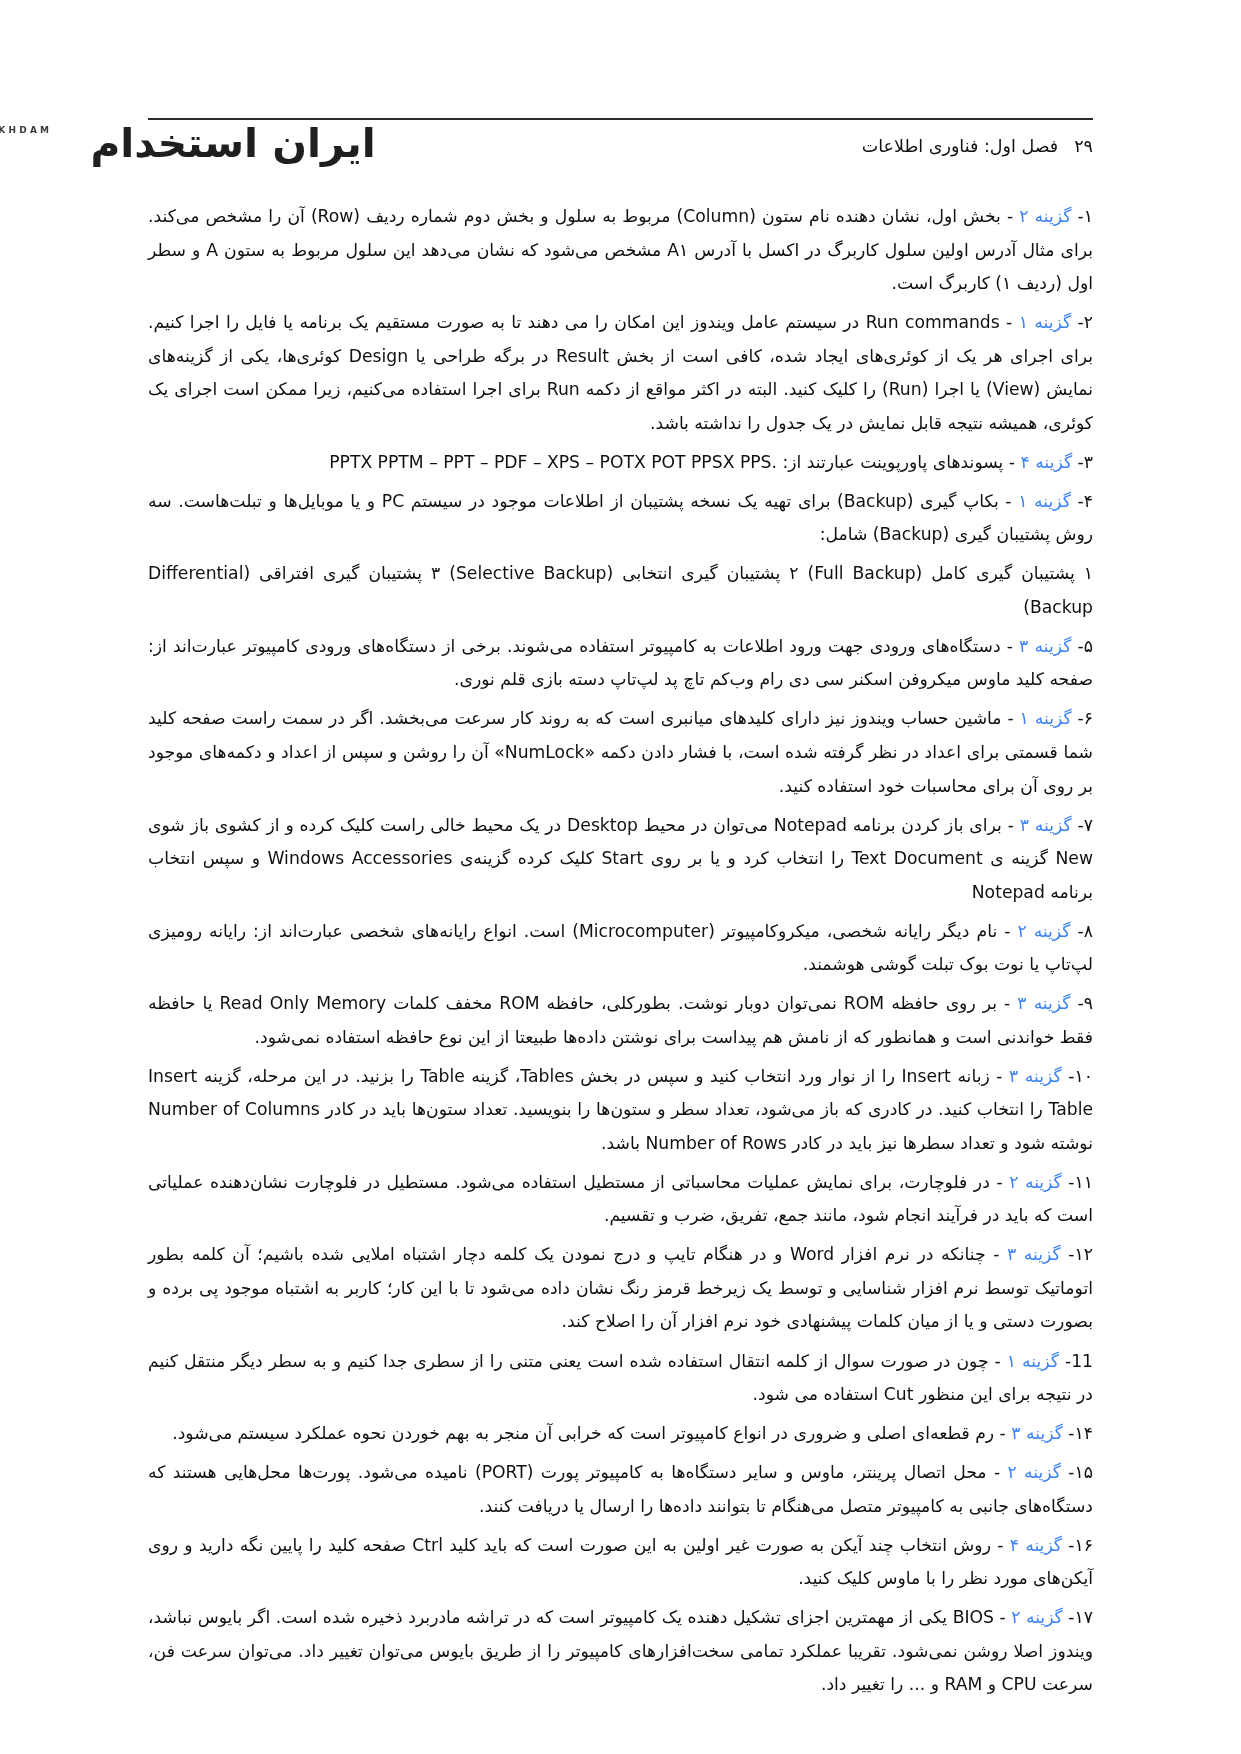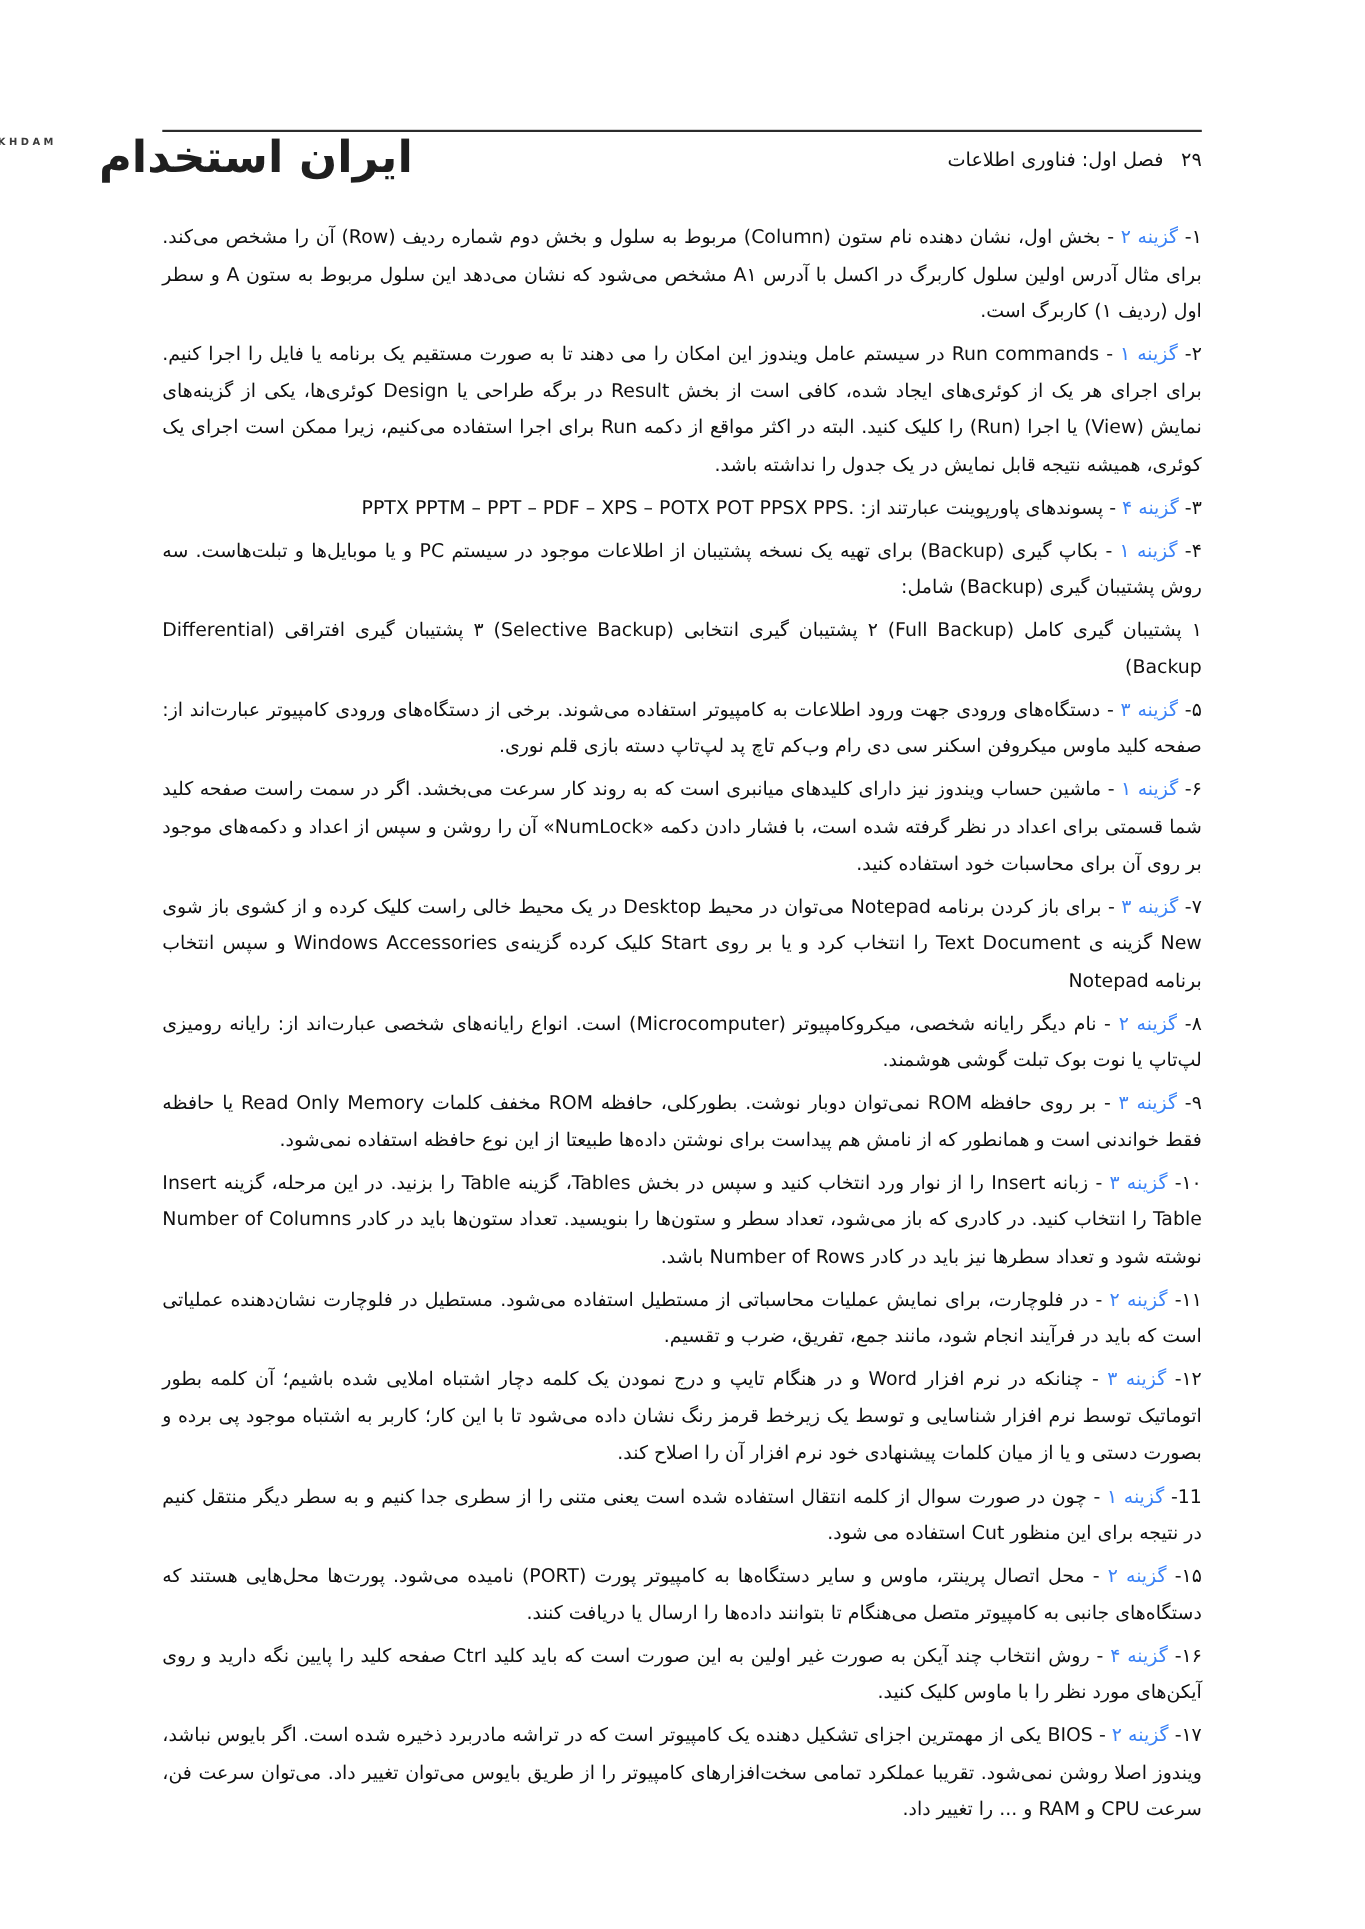--- a/index.html
+++ b/index.html
@@ -177,18 +177,19 @@
       <div class="answer sub">۱  پشتیبان گیری کامل (Full Backup)  ۲  پشتیبان گیری انتخابی (Selective Backup)  ۳  پشتیبان گیری افتراقی (Differential Backup)</div>
       <div class="answer"><span class="num">۵-</span> <span class="opt">گزینه ۳</span><span class="dash"> - </span><span>دستگاه‌های ورودی جهت ورود اطلاعات به کامپیوتر استفاده می‌شوند. برخی از دستگاه‌های ورودی کامپیوتر عبارت‌اند از: صفحه کلید  ماوس  میکروفن  اسکنر  سی دی رام  وب‌کم  تاچ پد لپ‌تاپ  دسته بازی  قلم نوری.</span></div>
       <div class="answer"><span class="num">۶-</span> <span class="opt">گزینه ۱</span><span class="dash"> - </span><span>ماشین حساب ویندوز نیز دارای کلیدهای میانبری است که به روند کار سرعت می‌بخشد. اگر در سمت راست صفحه کلید شما قسمتی برای اعداد در نظر گرفته شده است، با فشار دادن دکمه «NumLock» آن را روشن و سپس از اعداد و دکمه‌های موجود بر روی آن برای محاسبات خود استفاده کنید.</span></div>
       <div class="answer"><span class="num">۷-</span> <span class="opt">گزینه ۳</span><span class="dash"> - </span><span>برای باز کردن برنامه Notepad می‌توان در محیط Desktop در یک محیط خالی راست کلیک کرده و از کشوی باز شوی New گزینه ی Text Document را انتخاب کرد و یا بر روی Start کلیک کرده گزینه‌ی Windows Accessories و سپس انتخاب برنامه Notepad</span></div>
       <div class="answer"><span class="num">۸-</span> <span class="opt">گزینه ۲</span><span class="dash"> - </span><span>نام دیگر رایانه شخصی، میکروکامپیوتر (Microcomputer) است. انواع رایانه‌های شخصی عبارت‌اند از: رایانه رومیزی  لپ‌تاپ یا نوت بوک  تبلت  گوشی هوشمند.</span></div>
       <div class="answer"><span class="num">۹-</span> <span class="opt">گزینه ۳</span><span class="dash"> - </span><span>بر روی حافظه ROM نمی‌توان دوبار نوشت. بطورکلی، حافظه ROM مخفف کلمات Read Only Memory یا حافظه فقط خواندنی است و همانطور که از نامش هم پیداست برای نوشتن داده‌ها طبیعتا از این نوع حافظه استفاده نمی‌شود.</span></div>
       <div class="answer"><span class="num">۱۰-</span> <span class="opt">گزینه ۳</span><span class="dash"> - </span><span>زبانه Insert را از نوار ورد انتخاب کنید و سپس در بخش Tables، گزینه Table را بزنید. در این مرحله، گزینه Insert Table را انتخاب کنید. در کادری که باز می‌شود، تعداد سطر و ستون‌ها را بنویسید. تعداد ستون‌ها باید در کادر Number of Columns نوشته شود و تعداد سطرها نیز باید در کادر Number of Rows باشد.</span></div>
       <div class="answer"><span class="num">۱۱-</span> <span class="opt">گزینه ۲</span><span class="dash"> - </span><span>در فلوچارت، برای نمایش عملیات محاسباتی از مستطیل استفاده می‌شود. مستطیل در فلوچارت نشان‌دهنده عملیاتی است که باید در فرآیند انجام شود، مانند جمع، تفریق، ضرب و تقسیم.</span></div>
       <div class="answer"><span class="num">۱۲-</span> <span class="opt">گزینه ۳</span><span class="dash"> - </span><span>چنانکه در نرم افزار Word و در هنگام تایپ و درج نمودن یک کلمه دچار اشتباه املایی شده باشیم؛ آن کلمه بطور اتوماتیک توسط نرم افزار شناسایی و توسط یک زیرخط قرمز رنگ نشان داده می‌شود تا با این کار؛ کاربر به اشتباه موجود پی برده و بصورت دستی و یا از میان کلمات پیشنهادی خود نرم افزار آن را اصلاح کند.</span></div>
       <div class="answer"><span class="num">11-</span> <span class="opt">گزینه ۱</span><span class="dash"> - </span><span>چون در صورت سوال از کلمه انتقال استفاده شده است یعنی متنی را از سطری جدا کنیم و به سطر دیگر منتقل کنیم در نتیجه برای این منظور Cut استفاده می شود.</span></div>
+      <div class="answer"><span class="num">۱۴-</span> <span class="opt">گزینه ۳</span><span class="dash"> - </span><span>رم قطعه‌ای اصلی و ضروری در انواع کامپیوتر است که خرابی آن منجر به بهم خوردن نحوه عملکرد سیستم می‌شود.</span></div>
       <div class="answer"><span class="num">۱۵-</span> <span class="opt">گزینه ۲</span><span class="dash"> - </span><span>محل اتصال پرینتر، ماوس و سایر دستگاه‌ها به کامپیوتر پورت (PORT) نامیده می‌شود. پورت‌ها محل‌هایی هستند که دستگاه‌های جانبی به کامپیوتر متصل می‌هنگام تا بتوانند داده‌ها را ارسال یا دریافت کنند.</span></div>
       <div class="answer"><span class="num">۱۶-</span> <span class="opt">گزینه ۴</span><span class="dash"> - </span><span>روش انتخاب چند آیکن به صورت غیر اولین به این صورت است که باید کلید Ctrl صفحه کلید را پایین نگه دارید و روی آیکن‌های مورد نظر را با ماوس کلیک کنید.</span></div>
       <div class="answer"><span class="num">۱۷-</span> <span class="opt">گزینه ۲</span><span class="dash"> - </span><span>BIOS یکی از مهمترین اجزای تشکیل دهنده یک کامپیوتر است که در تراشه مادربرد ذخیره شده است. اگر بایوس نباشد، ویندوز اصلا روشن نمی‌شود. تقریبا عملکرد تمامی سخت‌افزارهای کامپیوتر را از طریق بایوس می‌توان تغییر داد. می‌توان سرعت فن، سرعت CPU و RAM و ... را تغییر داد.</span></div>
     </div>
 
 </div>
 
 </body></html>

